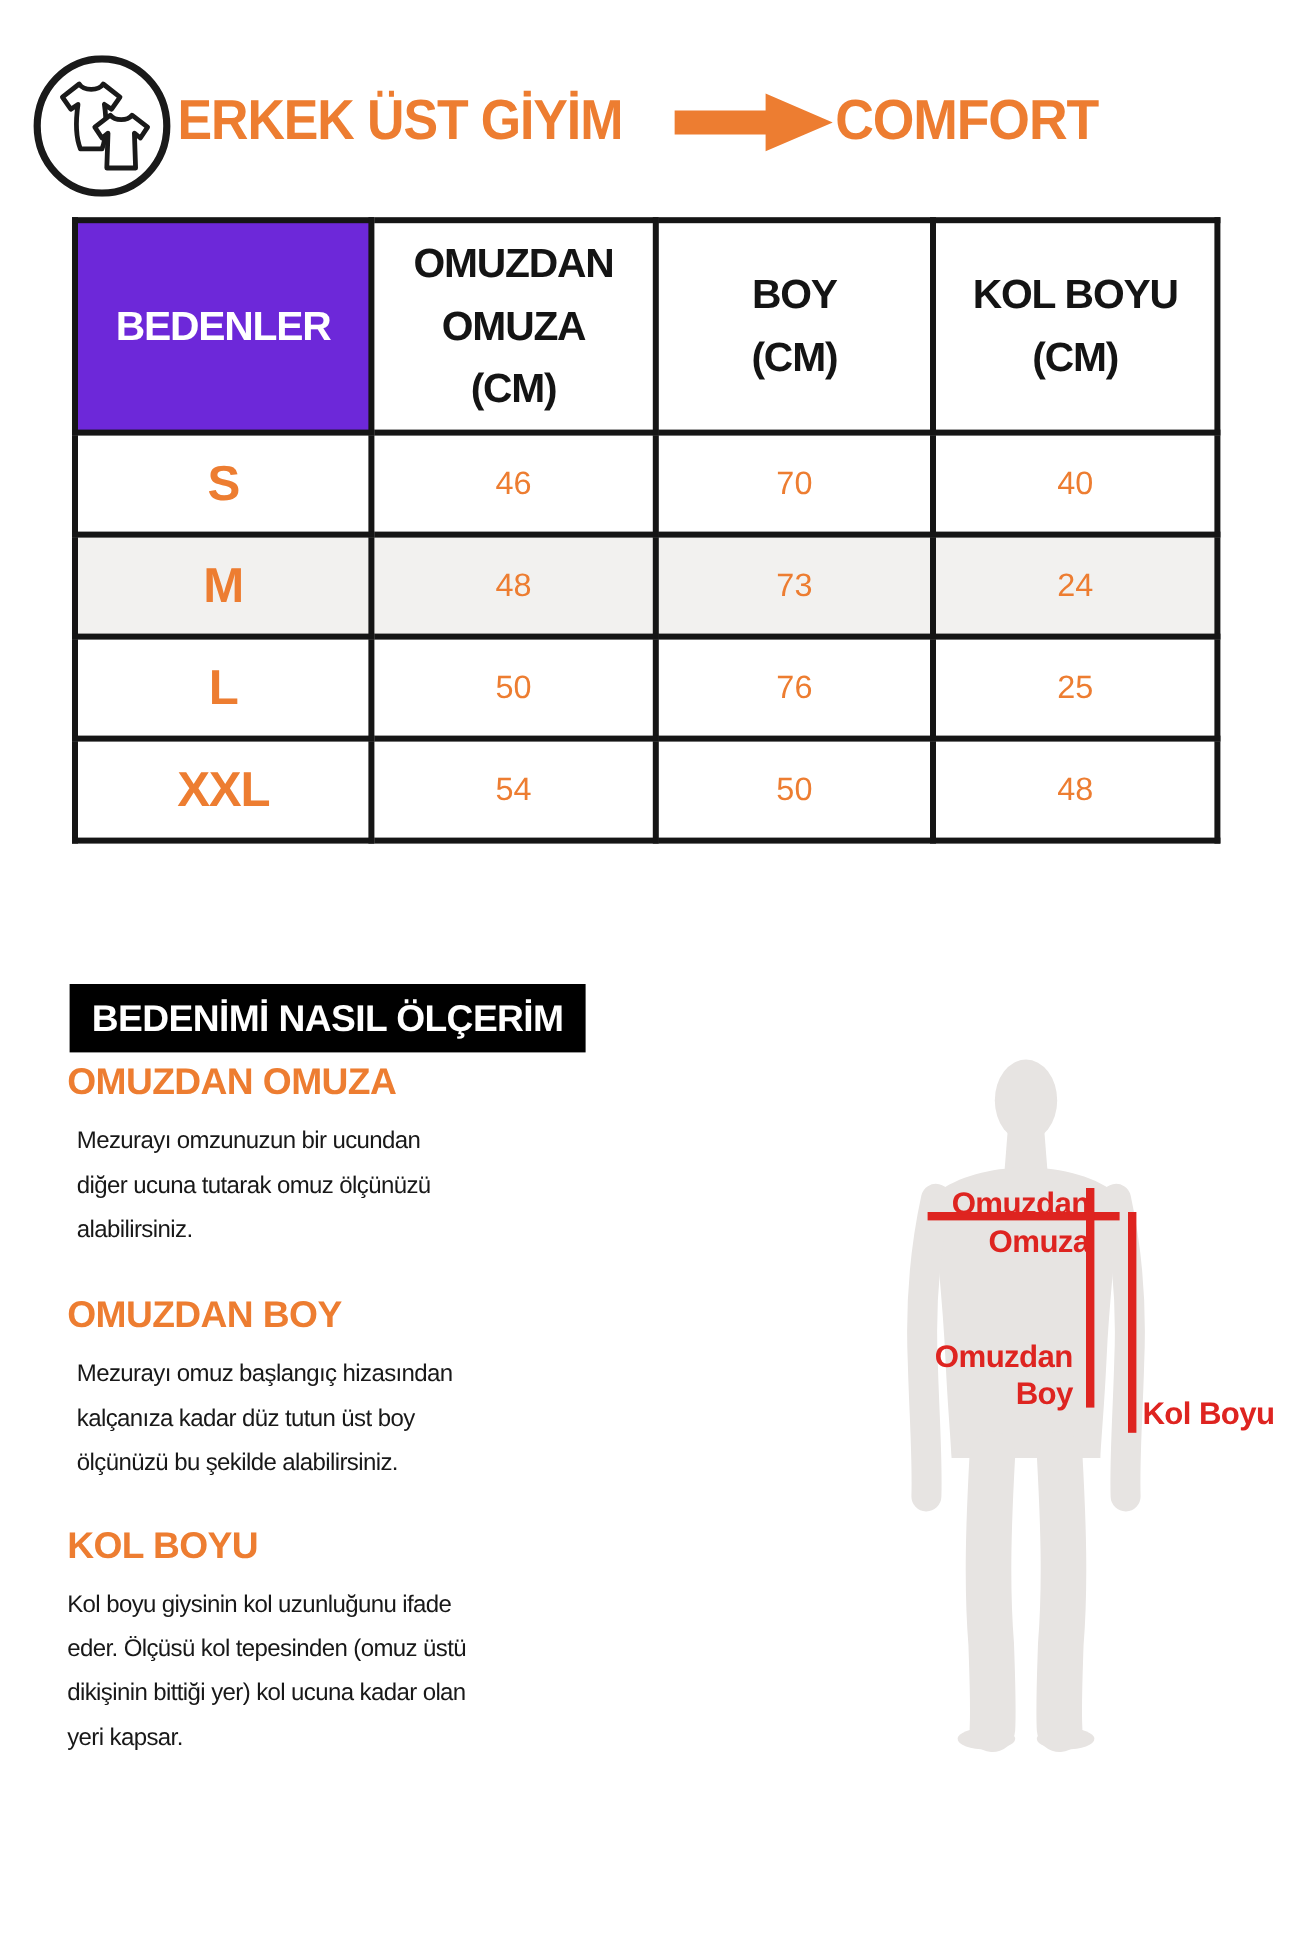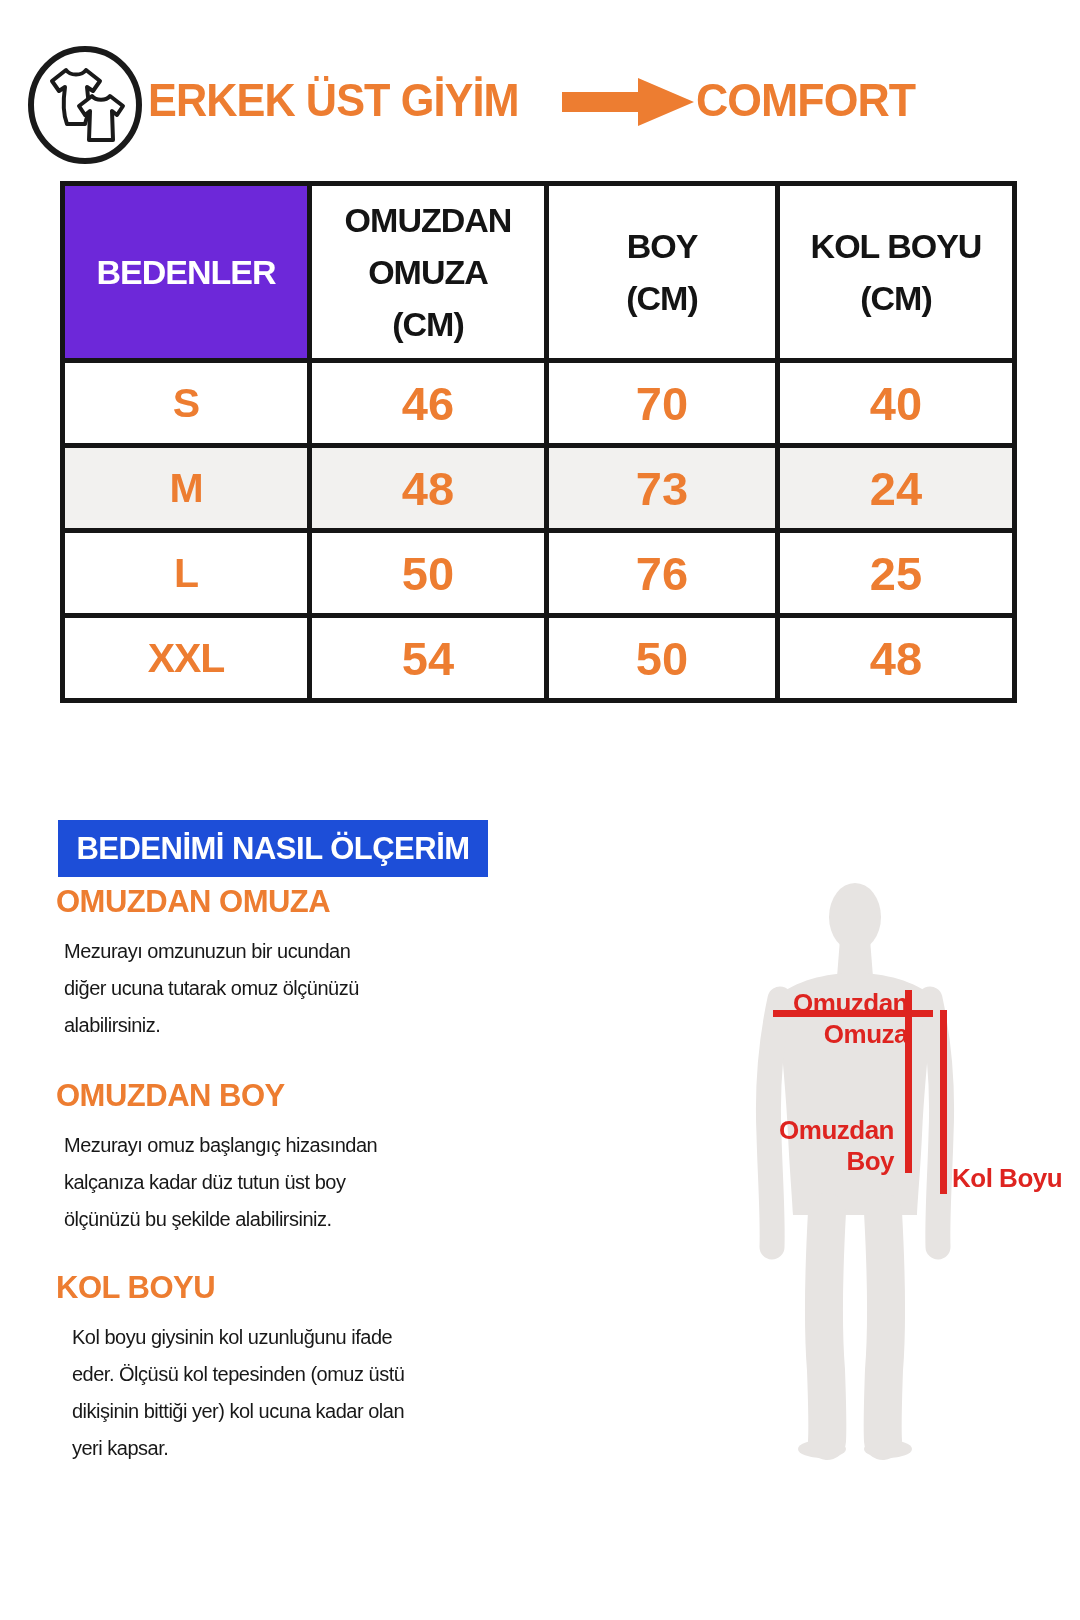--- a/index.html
+++ b/index.html
@@ -30,40 +30,40 @@
   }
   th.corner{
     background:#6d28d9;color:#ffffff;font-size:34px;font-weight:bold;letter-spacing:-1px;
     height:172px;
   }
   th.colhead{
     background:#ffffff;color:#141414;font-size:34px;font-weight:bold;letter-spacing:-1px;
     white-space:pre-line;line-height:52px;
   }
   td.size-cell{font-size:41px;font-weight:bold;color:#ED7D31;height:80px;letter-spacing:-1px;}
-  td.num-cell{font-size:47px;font-weight:bold;color:#ED7D31;height:80px;}
+  td.num-cell{font-size:27px;font-weight:normal;color:#ED7D31;height:80px;}
   tr.alt td{background:#F2F1EF;}
   tr.plain td{background:#ffffff;}
   
   .guide-title{
-    position:absolute;left:58px;top:820px;width:430px;height:57px;background:#1d4ed8;
+    position:absolute;left:58px;top:820px;width:430px;height:57px;background:#000000;
     color:#ffffff;font-size:31px;font-weight:bold;display:flex;align-items:center;
     justify-content:center;letter-spacing:-0.5px;white-space:nowrap;
   }
   .guide{position:absolute;left:56px;top:884px;width:580px;}
   .guide h3{
     margin:0;color:#ED7D31;font-size:31px;font-weight:bold;letter-spacing:-0.5px;
   }
   .guide p{
     margin:13px 0 26px 8px;font-size:20px;line-height:37px;color:#181818;
     white-space:pre-line;letter-spacing:-0.5px;
   }
   .guide .sec2 h3{margin-top:34px;}
   .guide .sec3 h3{margin-top:32px;}
-  .guide .sec3 p{margin-left:16px;}
+  .guide .sec3 p{margin-left:0;}
   
   .figure{position:absolute;left:600px;top:860px;width:480px;height:625px;}
   .figure svg.body{position:absolute;left:140px;top:15px;width:230px;height:595px;}
   .redline{position:absolute;background:#DE2420;}
   .line-shoulder{left:173px;top:150px;width:160px;height:7px;}
   .line-body{left:305px;top:130px;width:7px;height:183px;}
   .line-sleeve{left:340px;top:150px;width:7px;height:184px;}
   .fig-label{
     position:absolute;color:#DE2420;font-weight:bold;font-size:26px;line-height:31px;
     white-space:pre-line;letter-spacing:-0.5px;

